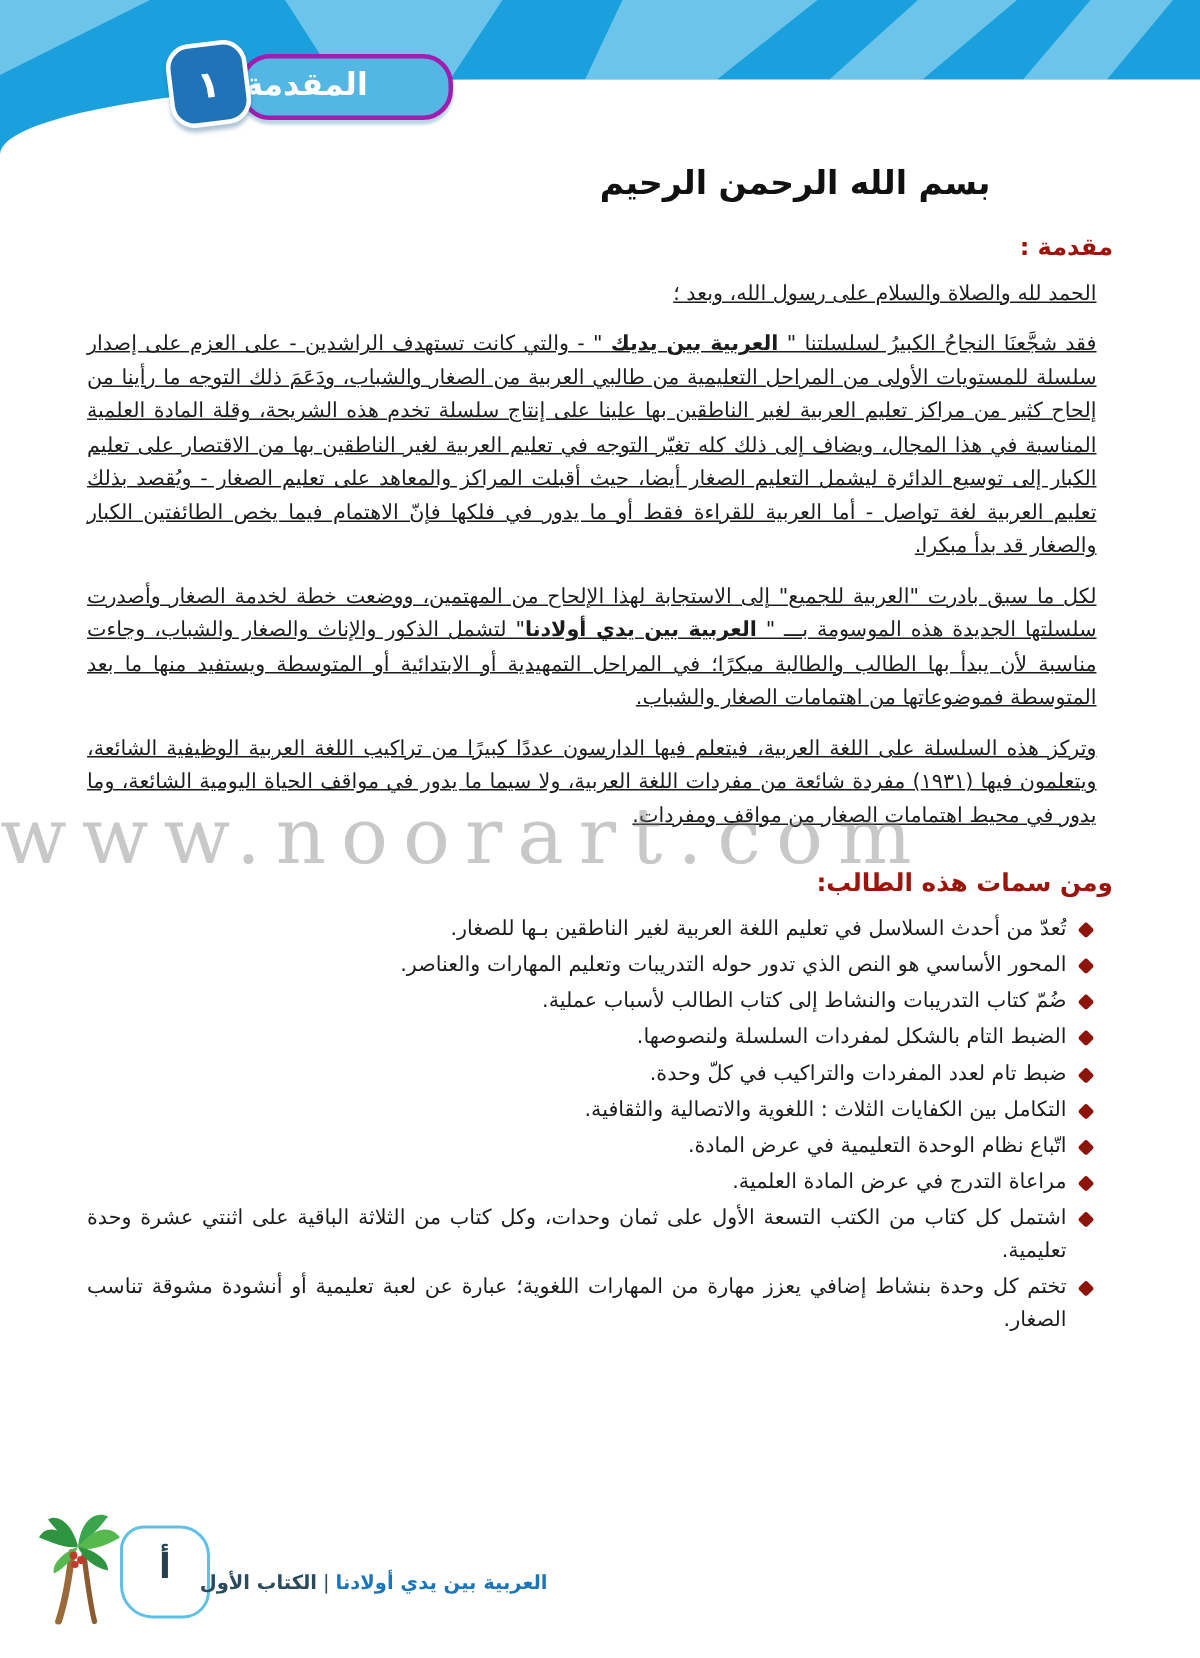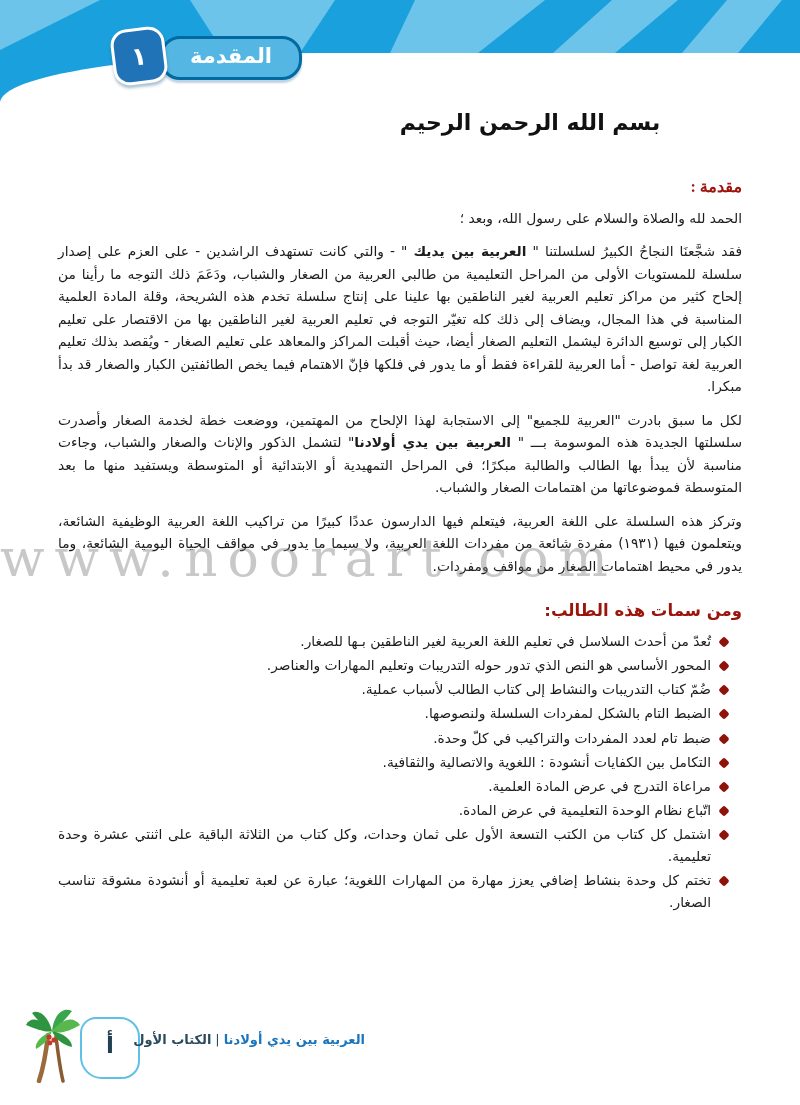--- a/index.html
+++ b/index.html
@@ -15,22 +15,22 @@
     background:#1aa0dc;overflow:hidden;
   }
   .header-band svg{display:block;}
   .page-sheet{
     position:absolute;top:53px;left:0;right:0;bottom:0;
     background:#ffffff;
     border-top-left-radius:320px 50px;
   }
   .chapter-banner{
     position:absolute;top:36px;left:160px;width:136px;height:38px;
-    background:#54b6e2;border:3px solid #0369a1;border-radius:20px;
-    display:flex;align-items:center;justify-content:center;
+    background:#54b6e2;border:3px solid #a21caf;border-radius:20px;
+    display:flex;align-items:center;justify-content:flex-end;
     box-shadow:0 3px 2px rgba(30,110,160,.30);
     z-index:5;
   }
   .chapter-banner .label{
     color:#ffffff;font-size:21px;font-weight:bold;line-height:1;
     padding-bottom:3px;
   }
   .chapter-number{
     position:absolute;top:28px;left:112px;width:48px;height:50px;
     background:#2173b7;border:3px solid #ffffff;border-radius:16px;
@@ -45,25 +45,26 @@
     position:absolute;top:60px;right:0;left:0;padding:0 58px;
     color:#1c1c1c;
   }
   .bismillah{
     width:fit-content;margin:50px auto 0 auto;transform:translateX(130px);
     font-size:22px;font-weight:bold;color:#111;
   }
   .red-heading{
     color:#9b150d;font-weight:bold;font-size:16px;margin:0;
   }
-  .intro-heading{margin-top:42px;font-family:Liberation Serif, serif;}
+  .intro-heading{margin-top:20px;}
   .hamd{font-size:14px;margin-top:4px;}
   .para{
     font-size:13.8px;line-height:1.63;text-align:justify;
-    margin:11px 0 0 0;
+    margin:11px 11px 0 0;
+    text-decoration:underline;
   }
   .features-heading{margin-top:24px;font-size:16.5px;}
   ul.features{
     list-style:none;margin:10px 0 0 0;padding:0 14px 0 0;
   }
   ul.features li{
     display:flex;gap:9px;align-items:flex-start;
     font-size:13.8px;line-height:1.6;margin-bottom:2px;
   }
   ul.features .blt{
@@ -88,21 +89,21 @@
   .page-letter-box{
     position:absolute;left:80px;bottom:26px;width:56px;height:58px;
     border:2.5px solid #5fc0e8;border-radius:16px 20px 18px 22px;
     display:flex;align-items:center;justify-content:center;
     background:#fff;
   }
   .page-letter-box .letter{
     color:#22404f;font-size:23px;font-weight:bold;padding-bottom:6px;
   }
   .book-title{
-    position:absolute;left:185px;bottom:58px;width:180px;
+    position:absolute;left:185px;bottom:42px;width:180px;
     font-size:13px;white-space:nowrap;direction:rtl;text-align:center;
   }
   .book-title .series{color:#1b75bc;font-weight:bold;}
   .book-title .sep{color:#2a4a5e;padding:0 4px;}
   .book-title .book{color:#2a4a5e;font-weight:bold;}
 </style>
 </head>
 <body>
 
 <div class="header-band">
@@ -157,29 +158,29 @@
     <li>
         <span class="blt"></span>
         <span class="ftxt">الضبط التام بالشكل لمفردات السلسلة ولنصوصها.</span>
       </li>
     <li>
         <span class="blt"></span>
         <span class="ftxt">ضبط تام لعدد المفردات والتراكيب في كلّ وحدة.</span>
       </li>
     <li>
         <span class="blt"></span>
-        <span class="ftxt">التكامل بين الكفايات أنشودة : اللغوية والاتصالية والثقافية.</span>
+        <span class="ftxt">التكامل بين الكفايات الثلاث : اللغوية والاتصالية والثقافية.</span>
+      </li>
+    <li>
+        <span class="blt"></span>
+        <span class="ftxt">اتّباع نظام الوحدة التعليمية في عرض المادة.</span>
       </li>
     <li>
         <span class="blt"></span>
         <span class="ftxt">مراعاة التدرج في عرض المادة العلمية.</span>
-      </li>
-    <li>
-        <span class="blt"></span>
-        <span class="ftxt">اتّباع نظام الوحدة التعليمية في عرض المادة.</span>
       </li>
     <li>
         <span class="blt"></span>
         <span class="ftxt">اشتمل كل كتاب من الكتب التسعة الأول على ثمان وحدات، وكل كتاب من الثلاثة الباقية على اثنتي عشرة وحدة تعليمية.</span>
       </li>
     <li>
         <span class="blt"></span>
         <span class="ftxt">تختم كل وحدة بنشاط إضافي يعزز مهارة من المهارات اللغوية؛ عبارة عن لعبة تعليمية أو أنشودة مشوقة تناسب الصغار.</span>
       </li>
   </ul>

